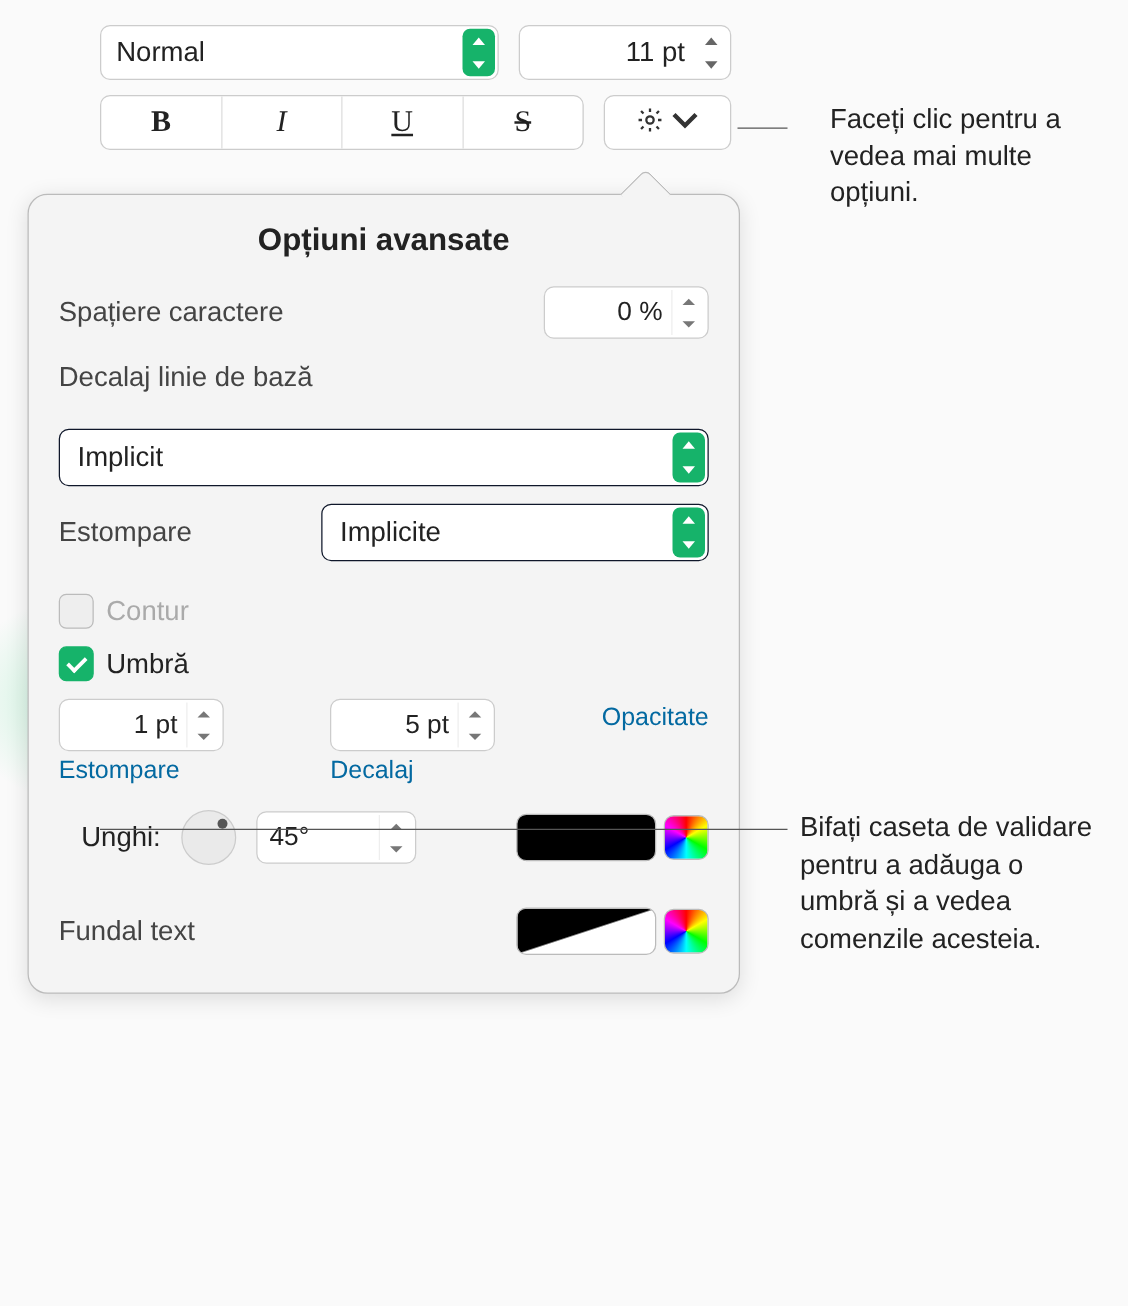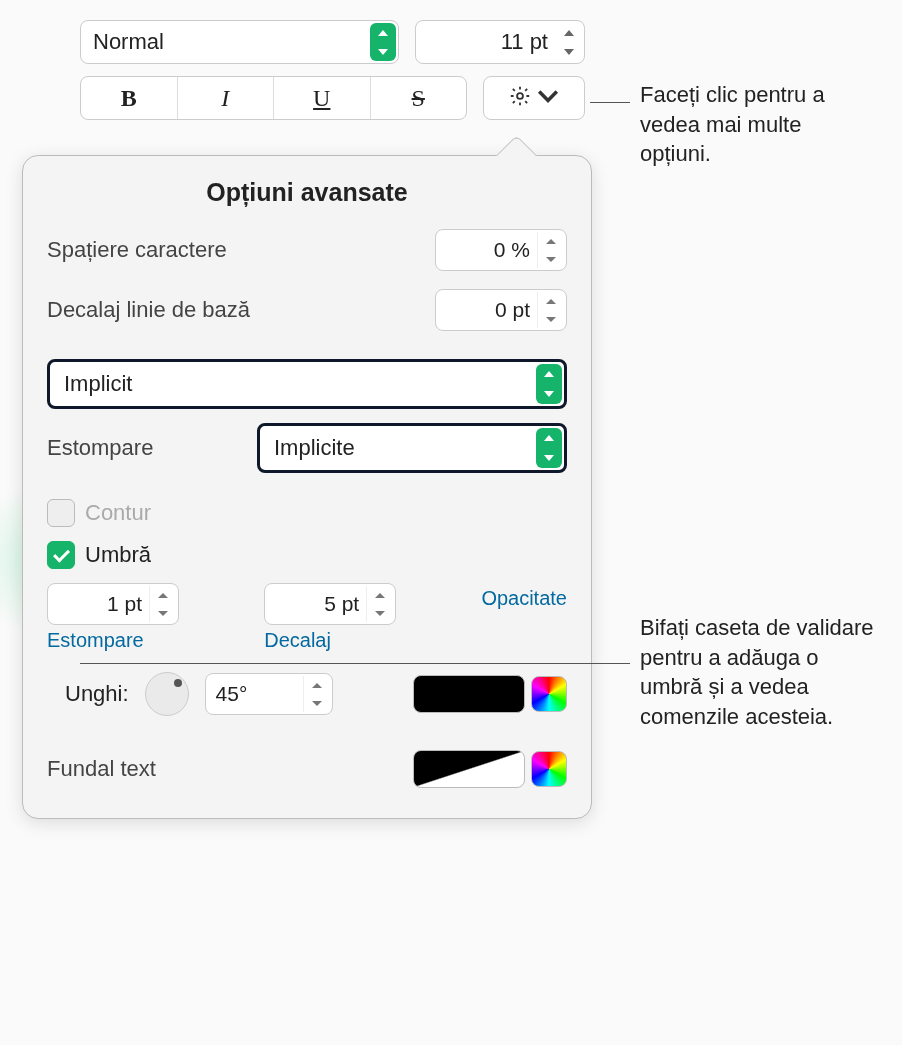--- a/index.html
+++ b/index.html
@@ -211,21 +211,21 @@
     margin-bottom: 14px;
   }
   .row-select .lbl {
     width: 210px;
     font-size: 22px;
     color: #444;
   }
   .sel {
     flex: 1;
     background: #fff;
-    border: 3px solid #0f172a;
+    border: 1px solid #0f172a;
     border-radius: 8px;
     height: 44px;
     display: flex;
     align-items: center;
     padding: 0 10px 0 14px;
     font-size: 22px;
     position: relative;
   }
 
   
@@ -386,21 +386,21 @@
         <span>
           <svg width="14" height="14" viewBox="0 0 10 10">
               <path d="M1 3l4 4 4-4" stroke="#333" stroke-width="1.6" fill="none"></path>
             </svg>
         </span>
       </div>
     </div>
   </div>
 
   <div class="lead-line" style="left:590px; top:102px; width:40px;"></div>
-  <div class="callout" style="left:640px; top:80px; width:235px;">
+  <div class="callout" style="left:664px; top:80px; width:235px;">
     <span>Faceți clic pentru a vedea mai multe opțiuni.</span>
   </div>
 
   <div class="popover">
     <div class="pop-title">Opțiuni avansate</div>
 
     <div class="row">
       <div class="lbl">Spațiere caractere</div>
       <div class="ctl">
         <div class="num-box">
@@ -408,29 +408,20 @@
           <div class="step">
               <div class="up"></div>
               <div class="down"></div>
             </div>
         </div>
       </div>
     </div>
 
     <div class="row" style="margin-bottom:28px;">
       <div class="lbl">Decalaj linie de bază</div>
-      <div class="ctl">
-        <div class="num-box">
-          <span>0 pt</span>
-          <div class="step">
-              <div class="up"></div>
-              <div class="down"></div>
-            </div>
-        </div>
-      </div>
     </div>
 
     <div class="row-select">
       <div class="sel">
         <span>Implicit</span>
         <div class="green-stepper"></div>
       </div>
     </div>
 
 
@@ -500,17 +491,17 @@
       <div class="ctl">
         <div class="color-pair">
           <div class="color-well split"></div>
           <div class="hue-btn"></div>
         </div>
       </div>
     </div>
   </div>
 
   <div class="lead-line" style="left:80px; top:663px; width:550px;"></div>
-  <div class="callout" style="left:640px; top:613px; width:245px;">
+  <div class="callout" style="left:640px; top:647px; width:245px;">
     <span>Bifați caseta de validare pentru a adăuga o umbră și a vedea comenzile acesteia.</span>
   </div>
 
 </div>
 
 </body></html>

